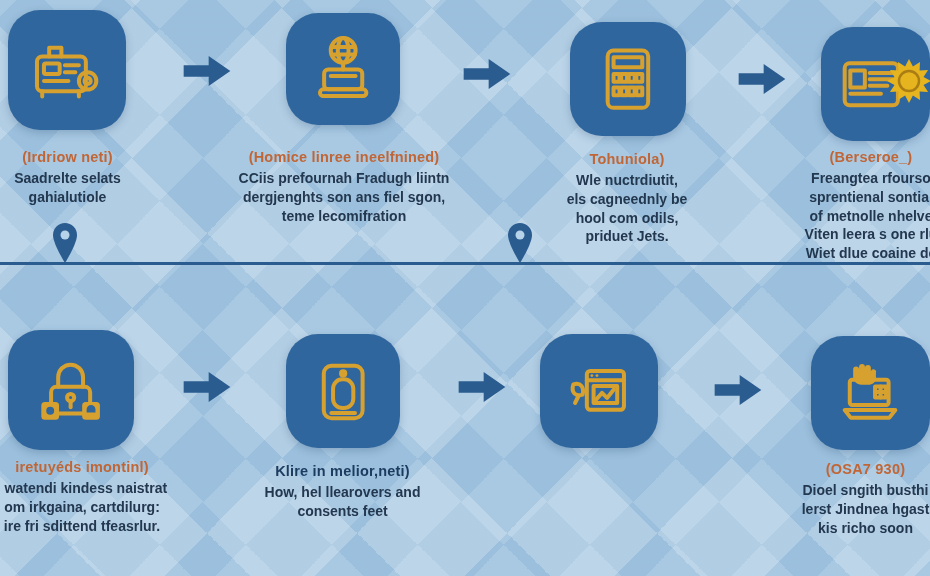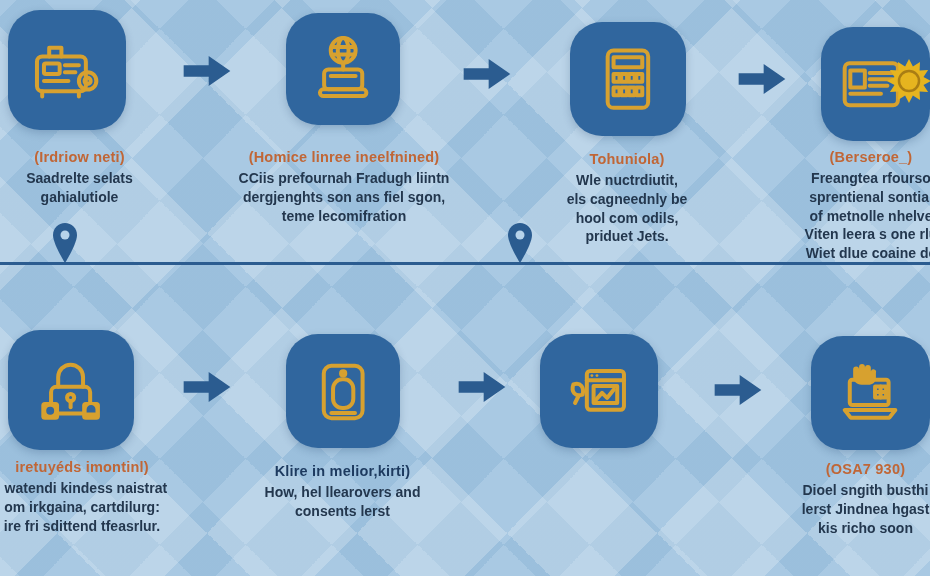--- a/index.html
+++ b/index.html
@@ -135,21 +135,21 @@
   <svg class="arrow" style="left:182px; top:50px;" viewBox="0 0 60 44">
     <path d="M2 15 H32 V4 L58 22 L32 40 V29 H2 Z" fill="currentColor"></path>
   </svg>
   <svg class="arrow" style="left:462px; top:53px;" viewBox="0 0 60 44">
     <path d="M2 15 H32 V4 L58 22 L32 40 V29 H2 Z" fill="currentColor"></path>
   </svg>
   <svg class="arrow" style="left:737px; top:58px;" viewBox="0 0 60 44">
     <path d="M2 15 H32 V4 L58 22 L32 40 V29 H2 Z" fill="currentColor"></path>
   </svg>
 
-  <div class="textblock" style="left:12px; top:148px; width:135px;">
+  <div class="textblock" style="left:0px; top:148px; width:135px;">
     <div class="heading">(Irdriow neti)</div>
     <div class="body">Saadrelte selats
 gahialutiole</div>
   </div>
   <div class="textblock" style="left:543px; top:150px; width:168px;">
     <div class="heading">Tohuniola)</div>
     <div class="body">Wle nuctrdiutit,
 els cagneednly be
 hool com odils,
 priduet Jets.</div>
@@ -234,23 +234,23 @@
     <path d="M2 15 H32 V4 L58 22 L32 40 V29 H2 Z" fill="currentColor"></path>
   </svg>
 
   <div class="textblock" style="left:-18px; top:458px; width:200px;">
     <div class="heading">iretuyéds imontinl)</div>
     <div class="body">i watendi kindess naistrat
 om irkgaina, cartdilurg:
 ire fri sdittend tfeasrlur.</div>
   </div>
   <div class="textblock dark-head" style="left:235px; top:462px; width:215px;">
-    <div class="heading">Klire in melior,kirti)</div>
+    <div class="heading">Klire in melior,neti)</div>
     <div class="body">How, hel llearovers and
-consents lerst</div>
+consents feet</div>
   </div>
   <div class="textblock" style="left:788px; top:460px; width:155px;">
     <div class="heading">(OSA7 930)</div>
     <div class="body">Dioel sngith busthi
 lerst Jindnea hgast
 kis richo soon</div>
   </div>
 
 </div>
 

